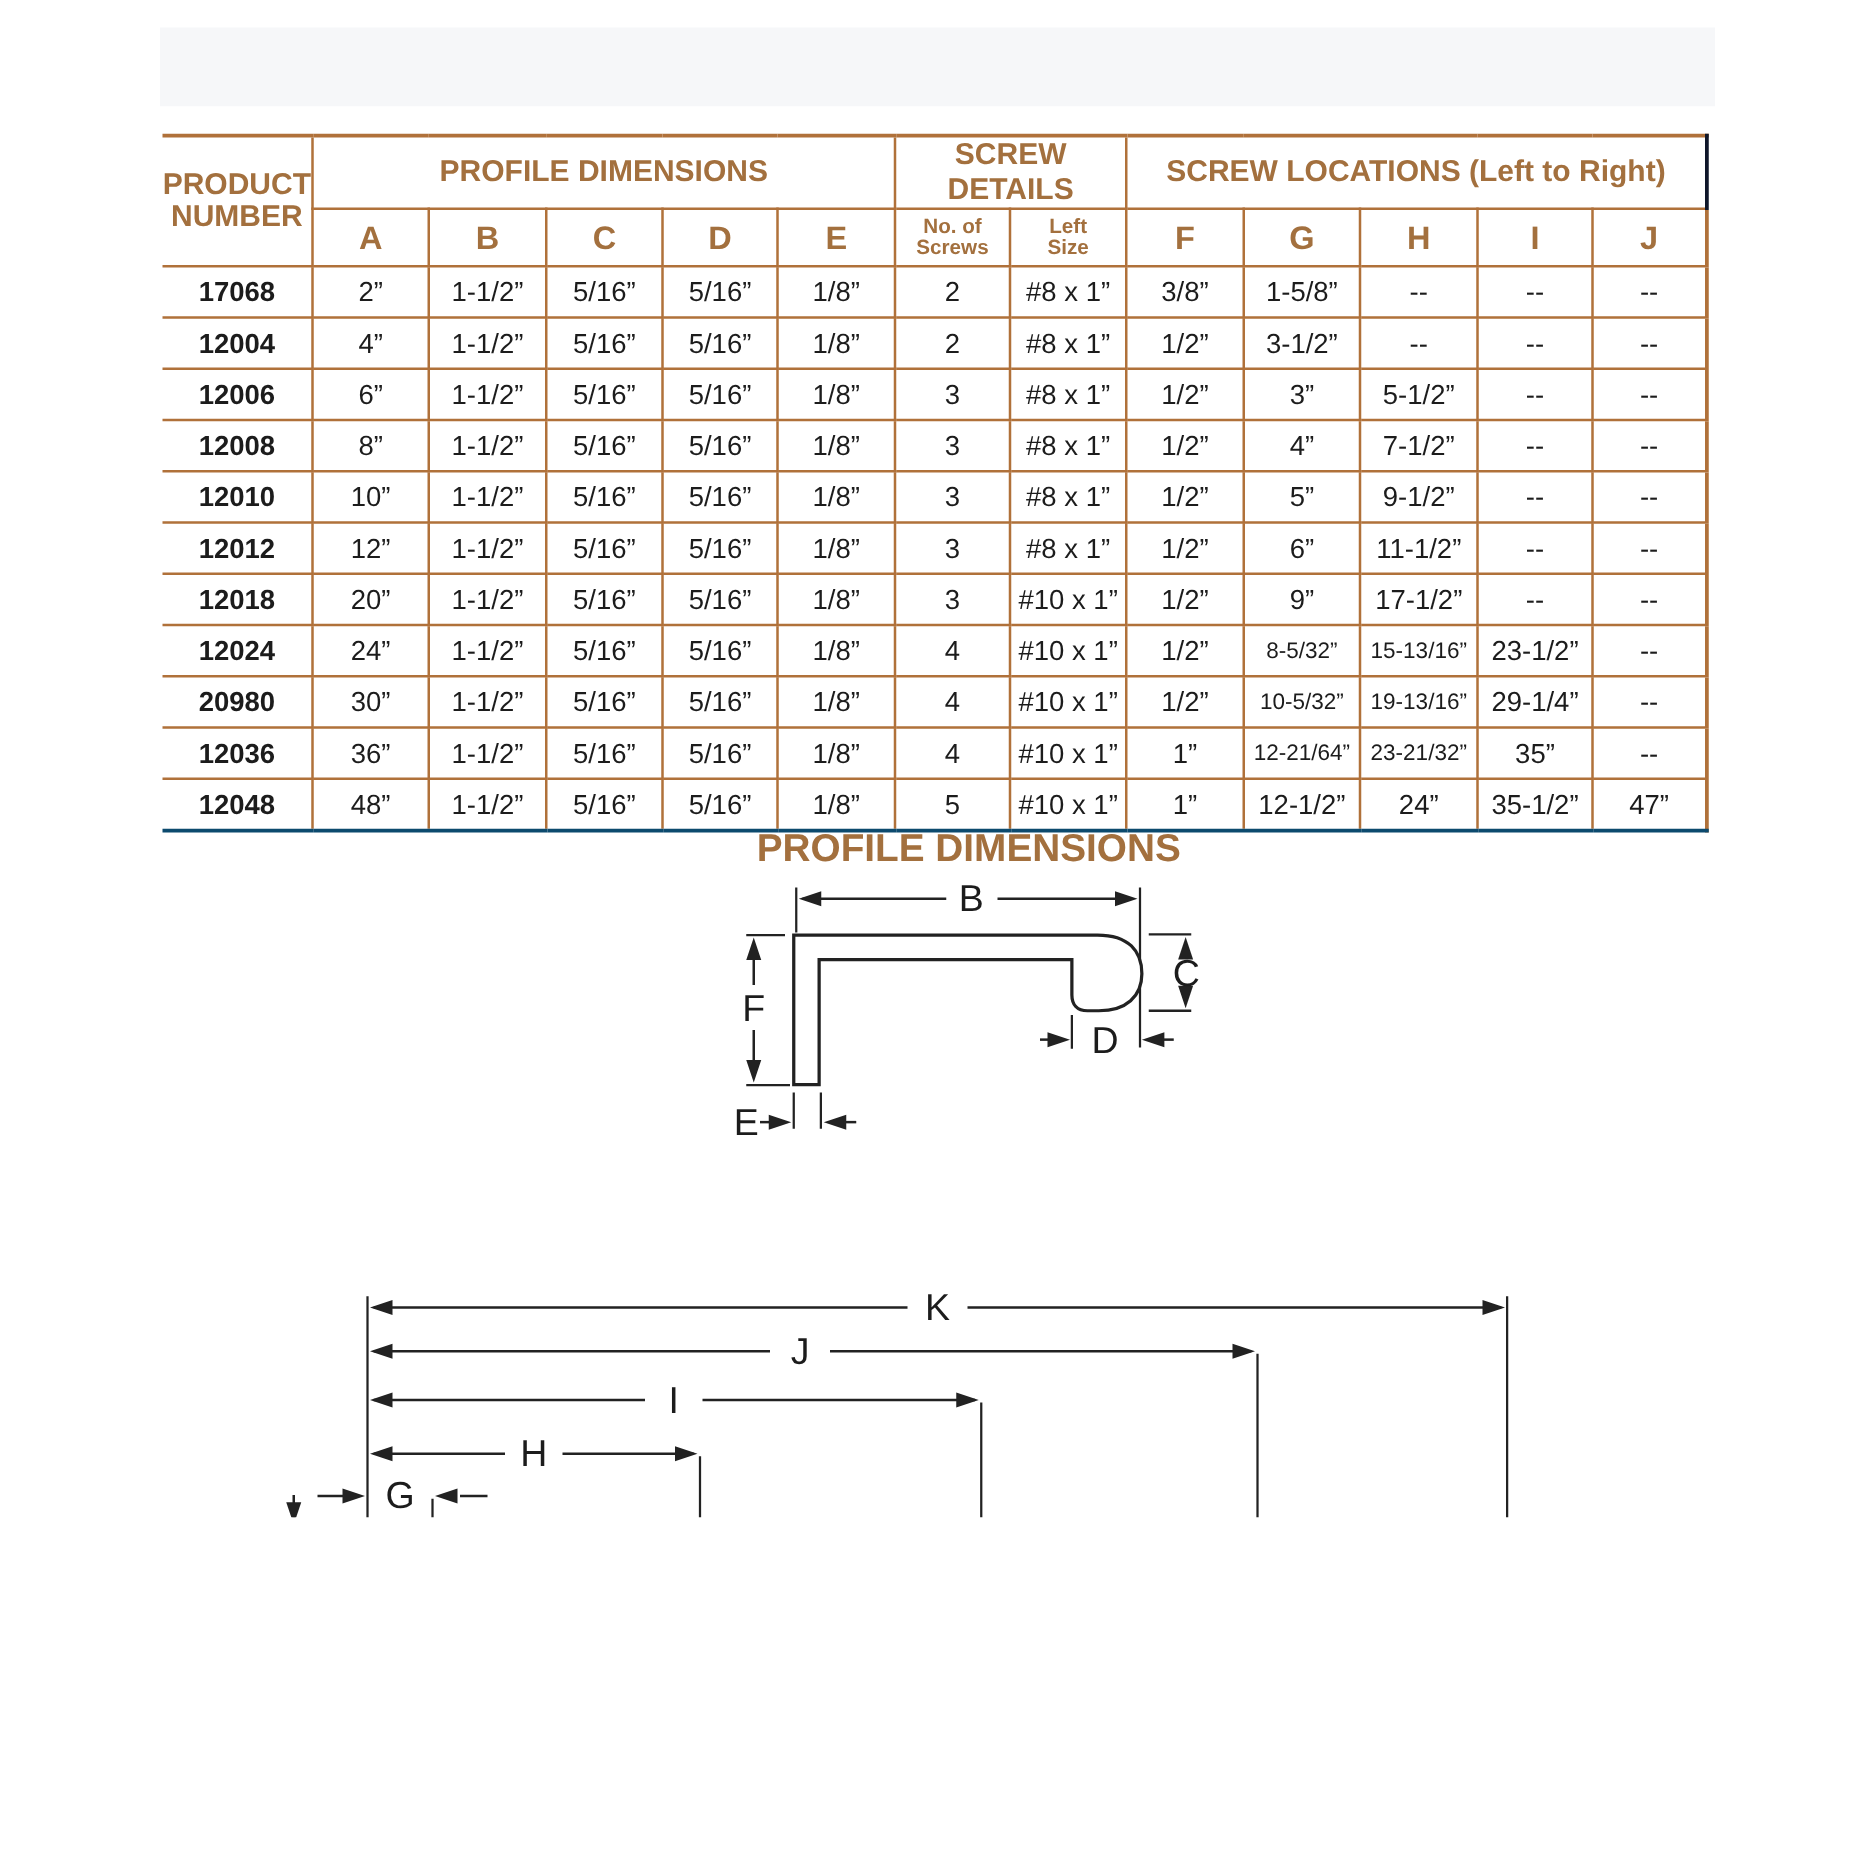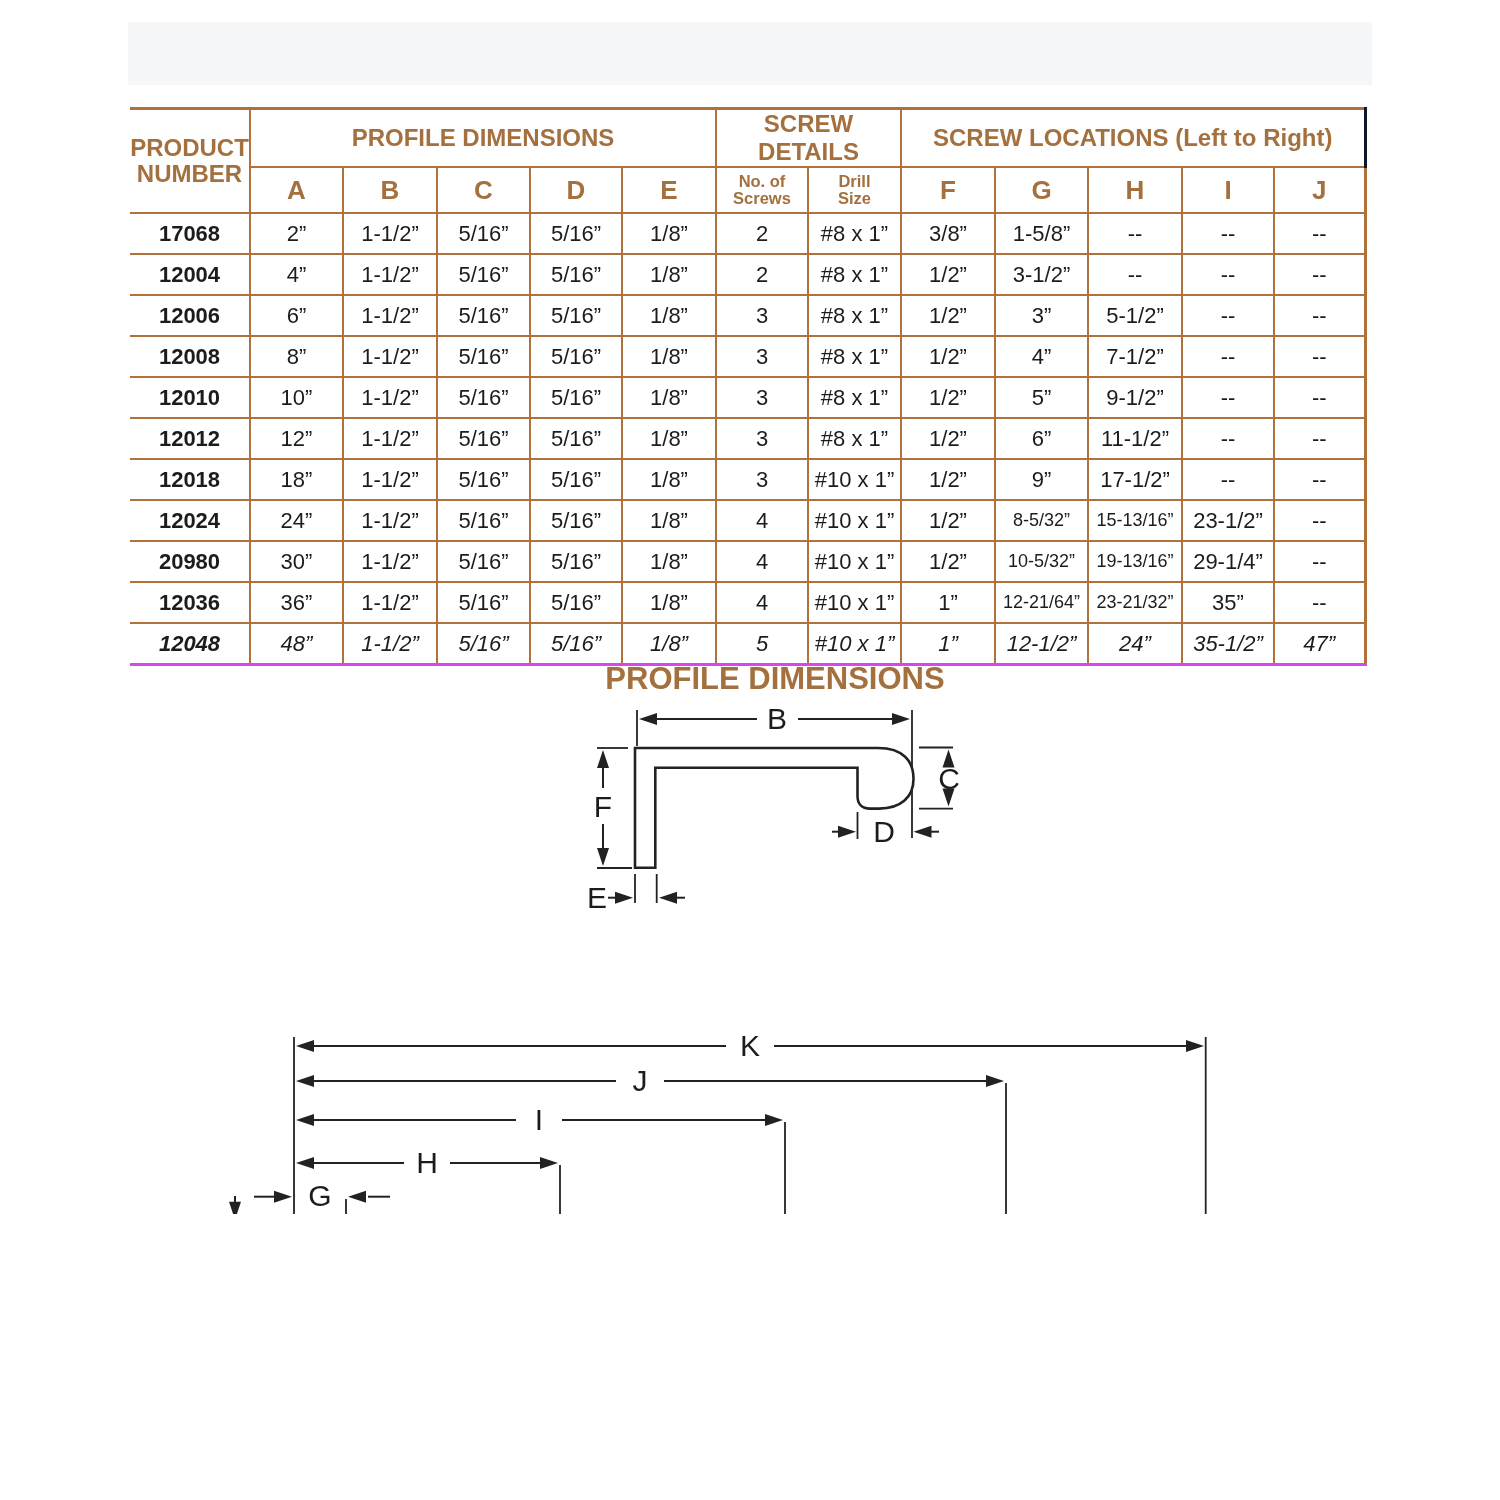--- a/index.html
+++ b/index.html
@@ -16,21 +16,21 @@
       font-size:24px;line-height:26px;}
   tr.group-row th{border-top:3px solid #b0713a;height:48px;
       color:#a3703e;font-size:24px;font-weight:bold;}
   tr.group-row th:last-child{border-right:3px solid #0f172a;}
   tr.cols-row th{height:44px;color:#a3703e;font-weight:bold;font-size:26px;}
   tr.cols-row th .two{font-size:16.5px;line-height:17.5px;display:block;}
   tr.cols-row th:last-child{border-right:3px solid #b0713a;}
   tbody td{height:39px;font-size:22px;color:#1c1c1c;}
   tbody td.prod{font-weight:bold;}
   tbody td:last-child{border-right:3px solid #b0713a;}
-  tbody tr:last-child td{border-bottom:3px solid #d946ef;font-style:italic;}
+  tbody tr:last-child td{border-bottom:3px solid #0c4a6e;}
   tbody td.small{font-size:18px;}
 
   
   .diag-title{position:absolute;color:#a3703e;font-weight:bold;font-size:31px;
       text-align:center;white-space:nowrap;}
   #profile-title{left:375px;top:661px;width:800px;}
   #screw-title{left:0px;top:978px;width:1370px;}
 
   
   svg{position:absolute;overflow:visible;}
@@ -82,21 +82,21 @@
             <th>A</th>
             <th>B</th>
             <th>C</th>
             <th>D</th>
             <th>E</th>
             <th>
               <span class="two">No. of</span>
               <span class="two">Screws</span>
             </th>
             <th>
-              <span class="two">Drill</span>
+              <span class="two">Left</span>
               <span class="two">Size</span>
             </th>
             <th>F</th>
             <th>G</th>
             <th>H</th>
             <th>I</th>
             <th>J</th>
           </tr>
       </thead>
       <tbody id="table-body">
@@ -185,21 +185,21 @@
             <td>3</td>
             <td>#8 x 1”</td>
             <td>1/2”</td>
             <td>6”</td>
             <td>11-1/2”</td>
             <td>--</td>
             <td>--</td>
           </tr>
           <tr>
             <td class="prod">12018</td>
-            <td>18”</td>
+            <td>20”</td>
             <td>1-1/2”</td>
             <td>5/16”</td>
             <td>5/16”</td>
             <td>1/8”</td>
             <td>3</td>
             <td>#10 x 1”</td>
             <td>1/2”</td>
             <td>9”</td>
             <td>17-1/2”</td>
             <td>--</td>

